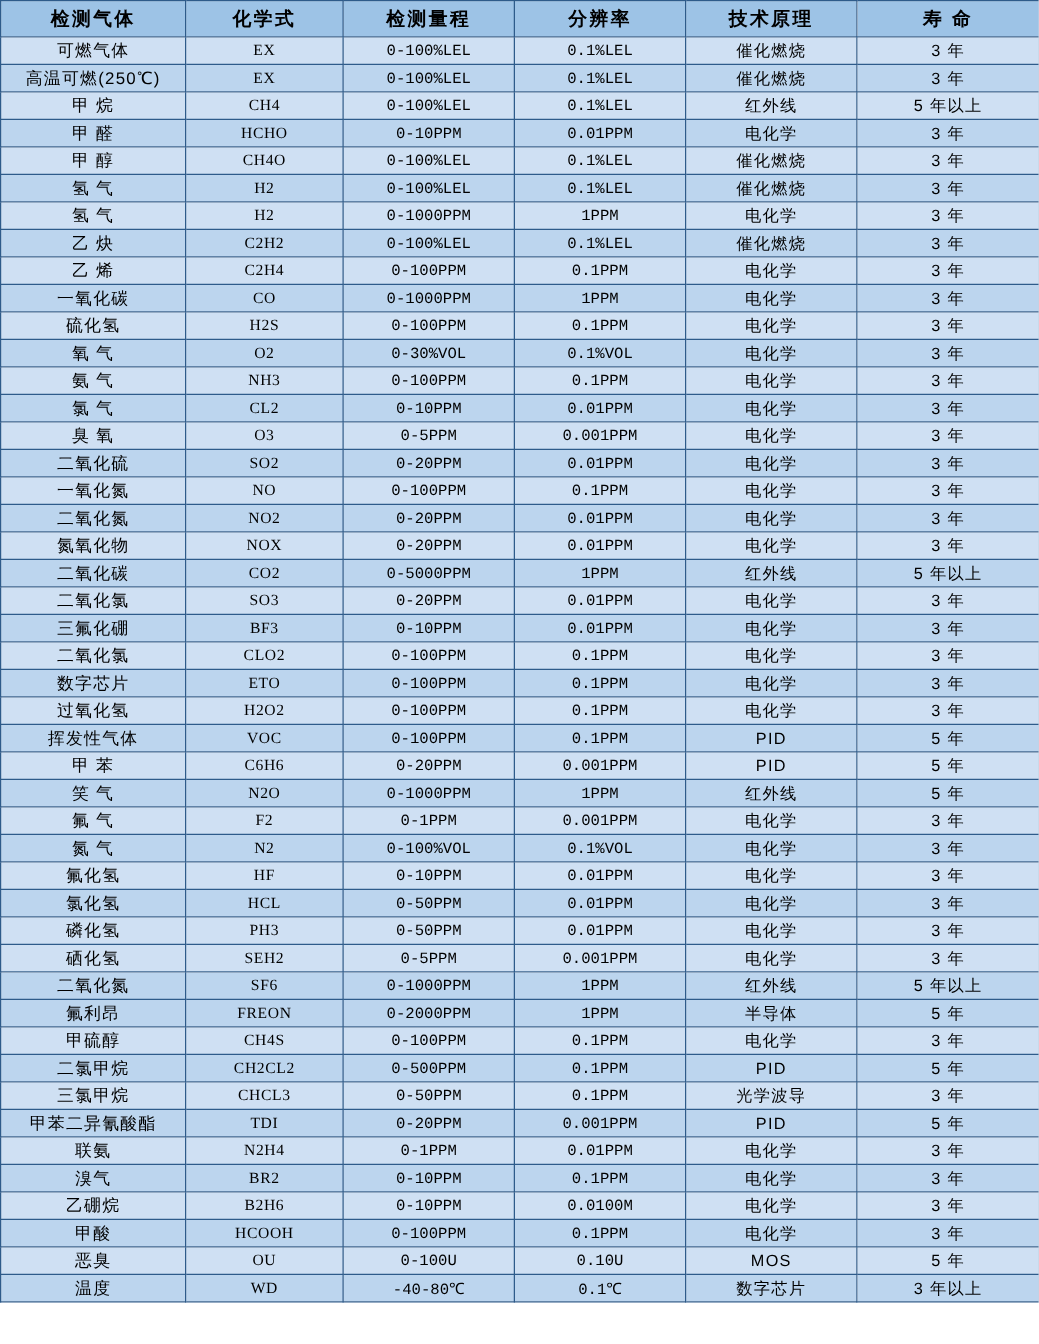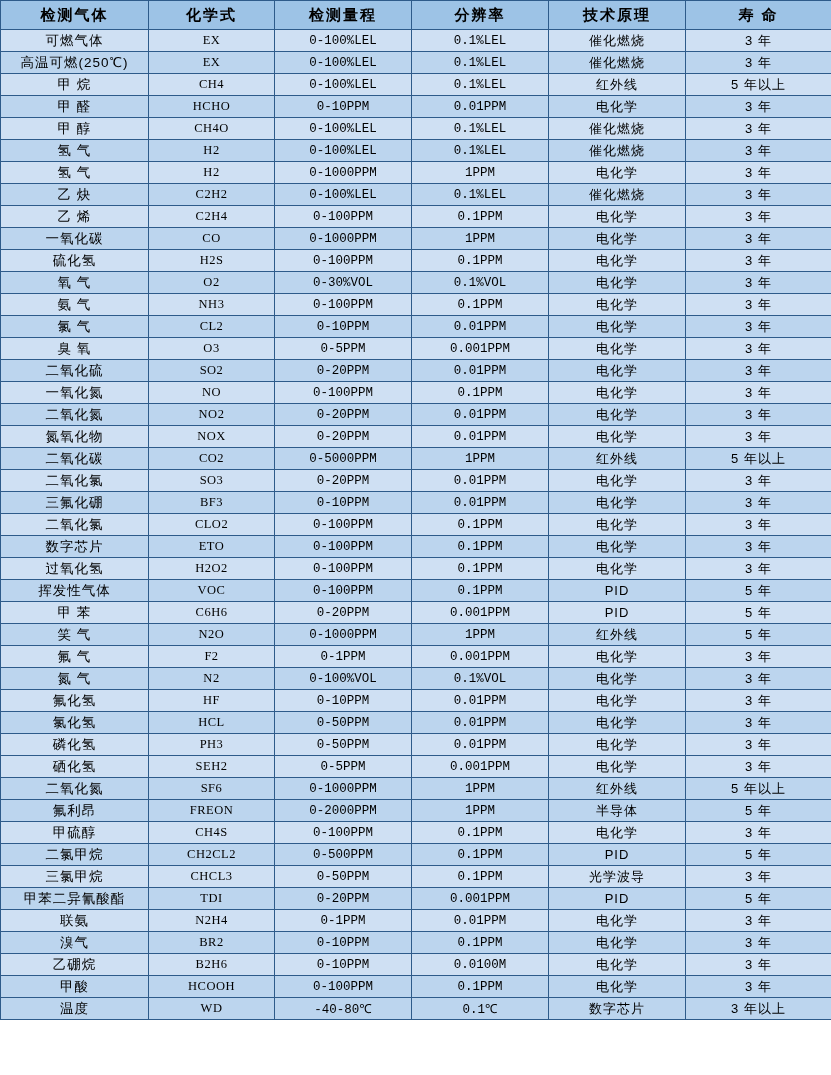--- a/index.html
+++ b/index.html
@@ -451,20 +451,28 @@
           <td class="life">3 年</td>
         </tr>
         <tr class="even">
           <td class="name">甲酸</td>
           <td class="formula">HCOOH</td>
           <td class="range">0-100PPM</td>
           <td class="resolution">0.1PPM</td>
           <td class="principle">电化学</td>
           <td class="life">3 年</td>
         </tr>
+        <tr class="odd">
+          <td class="name">恶臭</td>
+          <td class="formula">OU</td>
+          <td class="range">0-100U</td>
+          <td class="resolution">0.10U</td>
+          <td class="principle">MOS</td>
+          <td class="life">5 年</td>
+        </tr>
         <tr class="even">
           <td class="name">温度</td>
           <td class="formula">WD</td>
           <td class="range">-40-80℃</td>
           <td class="resolution">0.1℃</td>
           <td class="principle">数字芯片</td>
           <td class="life">3 年以上</td>
         </tr>
       </tbody>
   </table>

